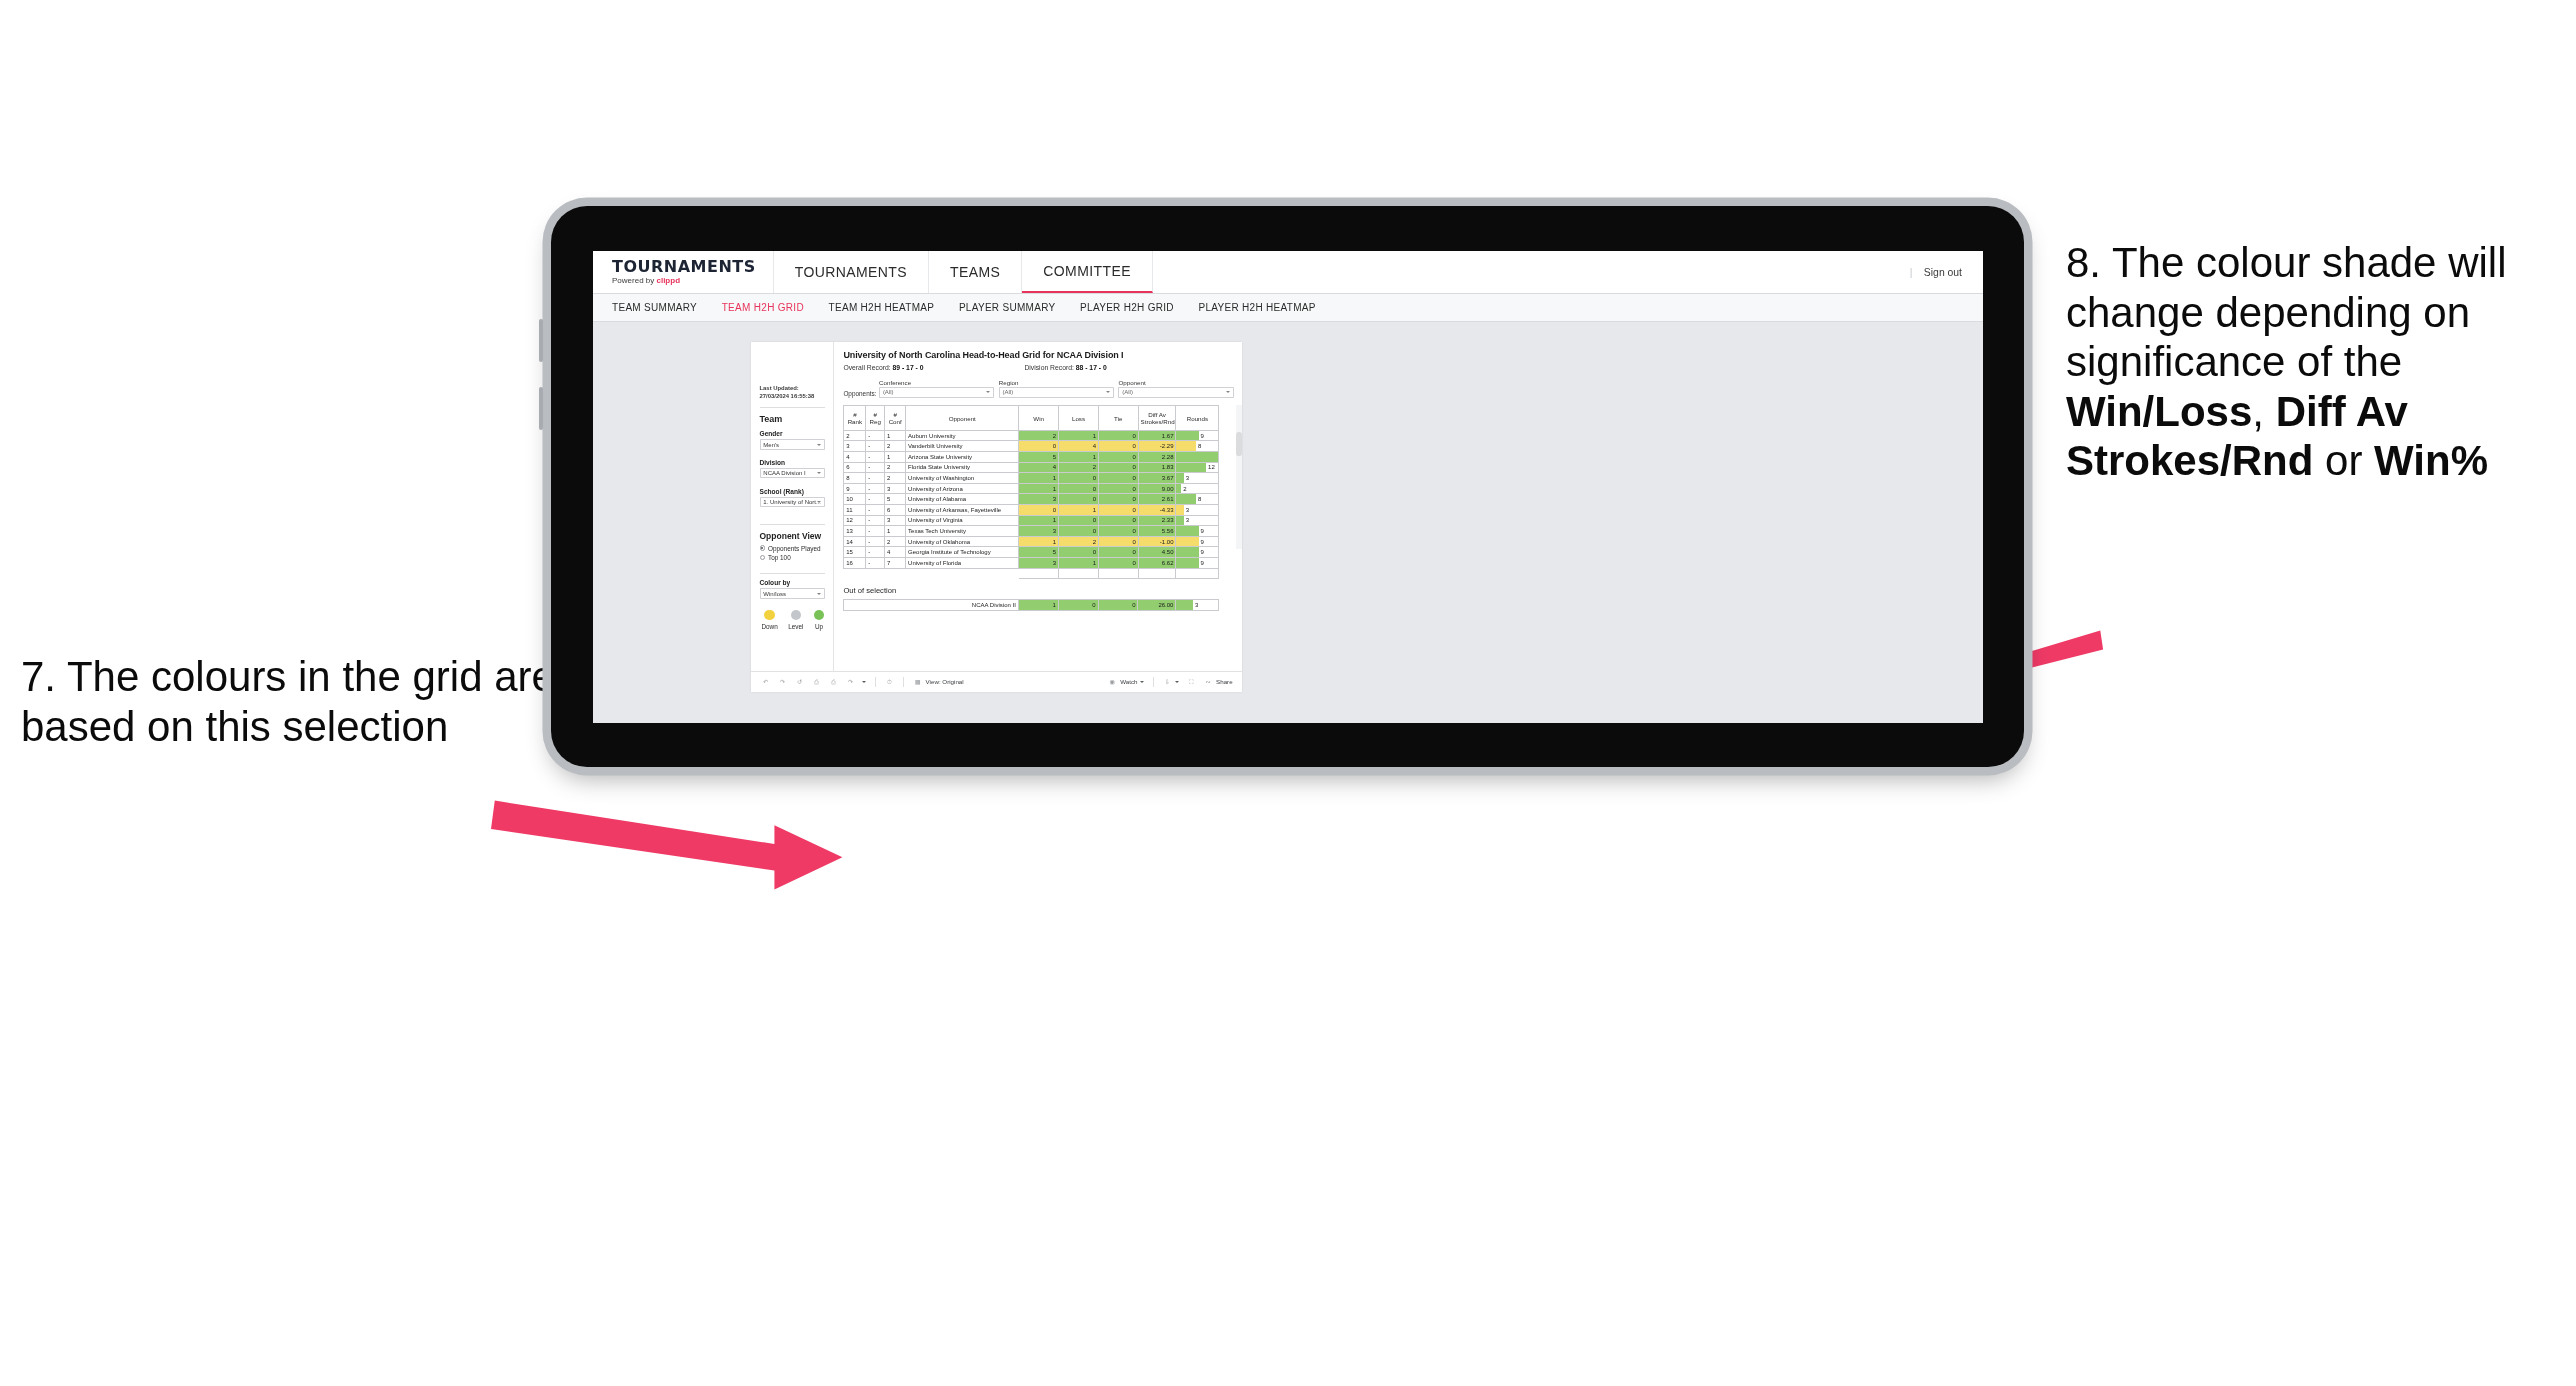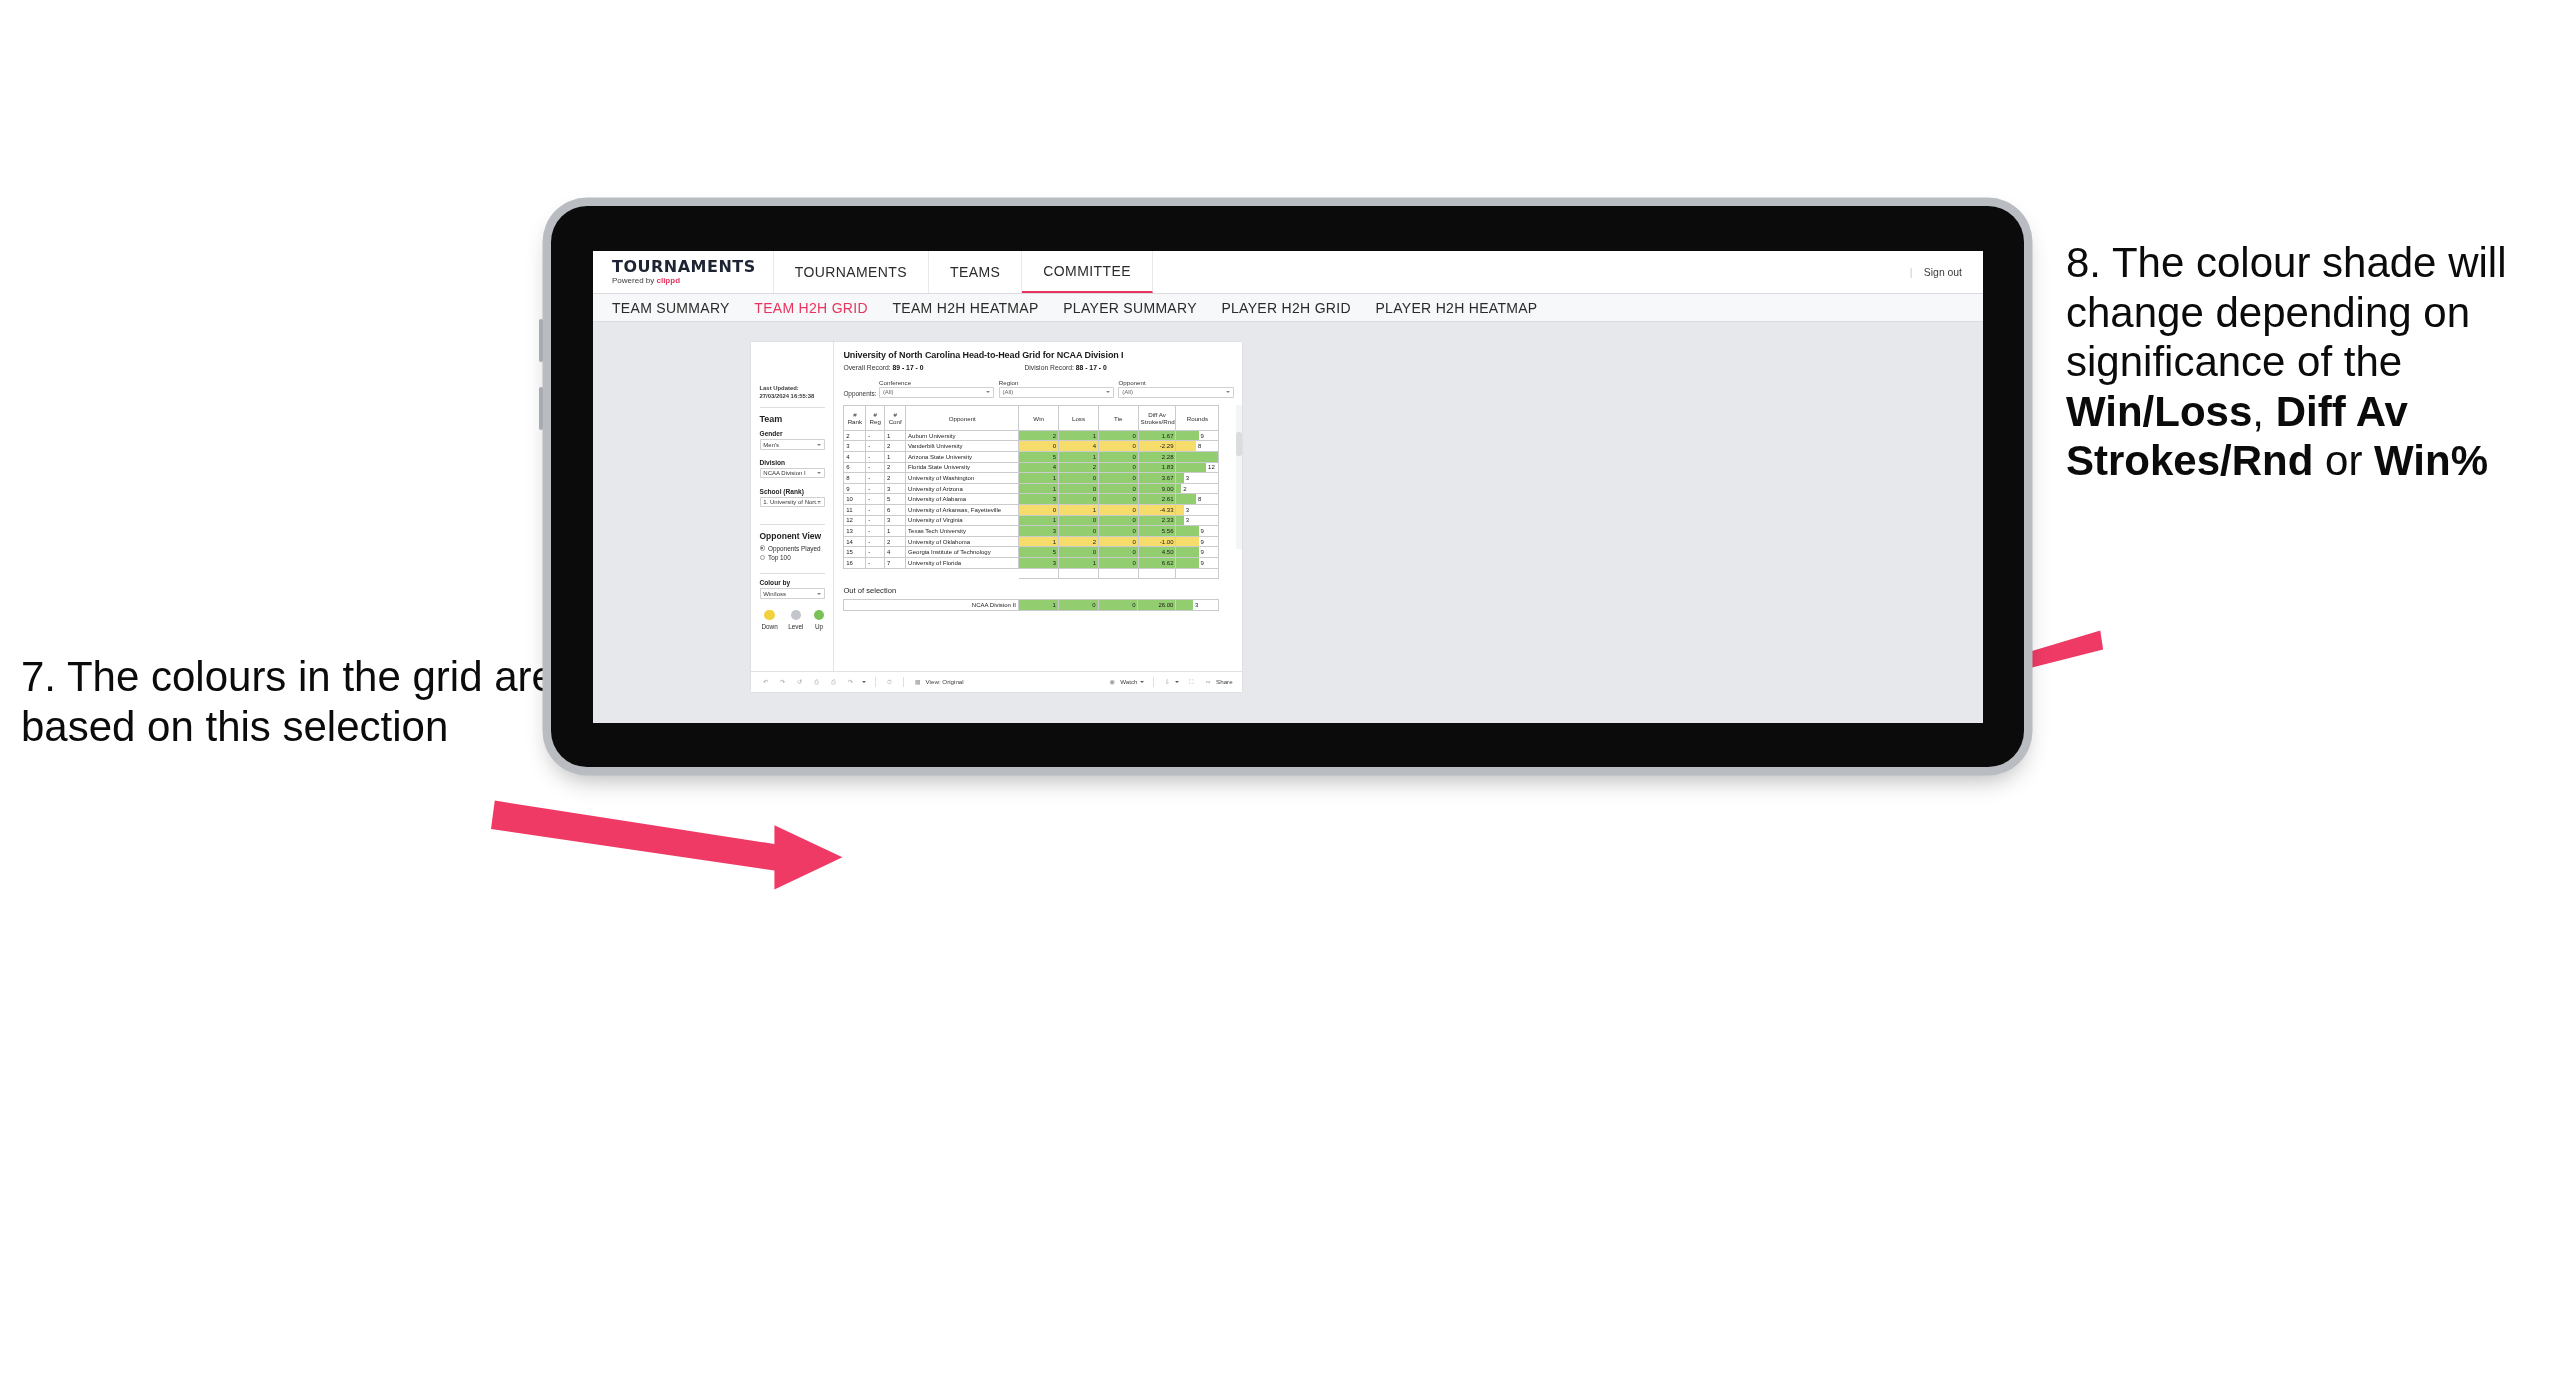--- a/index.html
+++ b/index.html
@@ -93,21 +93,21 @@
   .hdr-sep{ color:#c6c8cb; }
 
   
   .subnav{
     height:28px; background:#f7f8f9;
     display:flex; align-items:center;
     gap:24.6px; padding-left:19px;
     border-bottom:0.9px solid #d9dbde;
   }
   .subnav-item{
-    font-size:14px; letter-spacing:0.3px;
+    font-size:10px; letter-spacing:0.3px;
     color:#2b2b2b; text-transform:uppercase; cursor:pointer;
   }
   .subnav-item.active{ color:#e8345c; }
 
   
   .workspace{
     position:relative;
     height:400px; background:#e6e8eb;
     padding:20px 0 0 0;
   }

